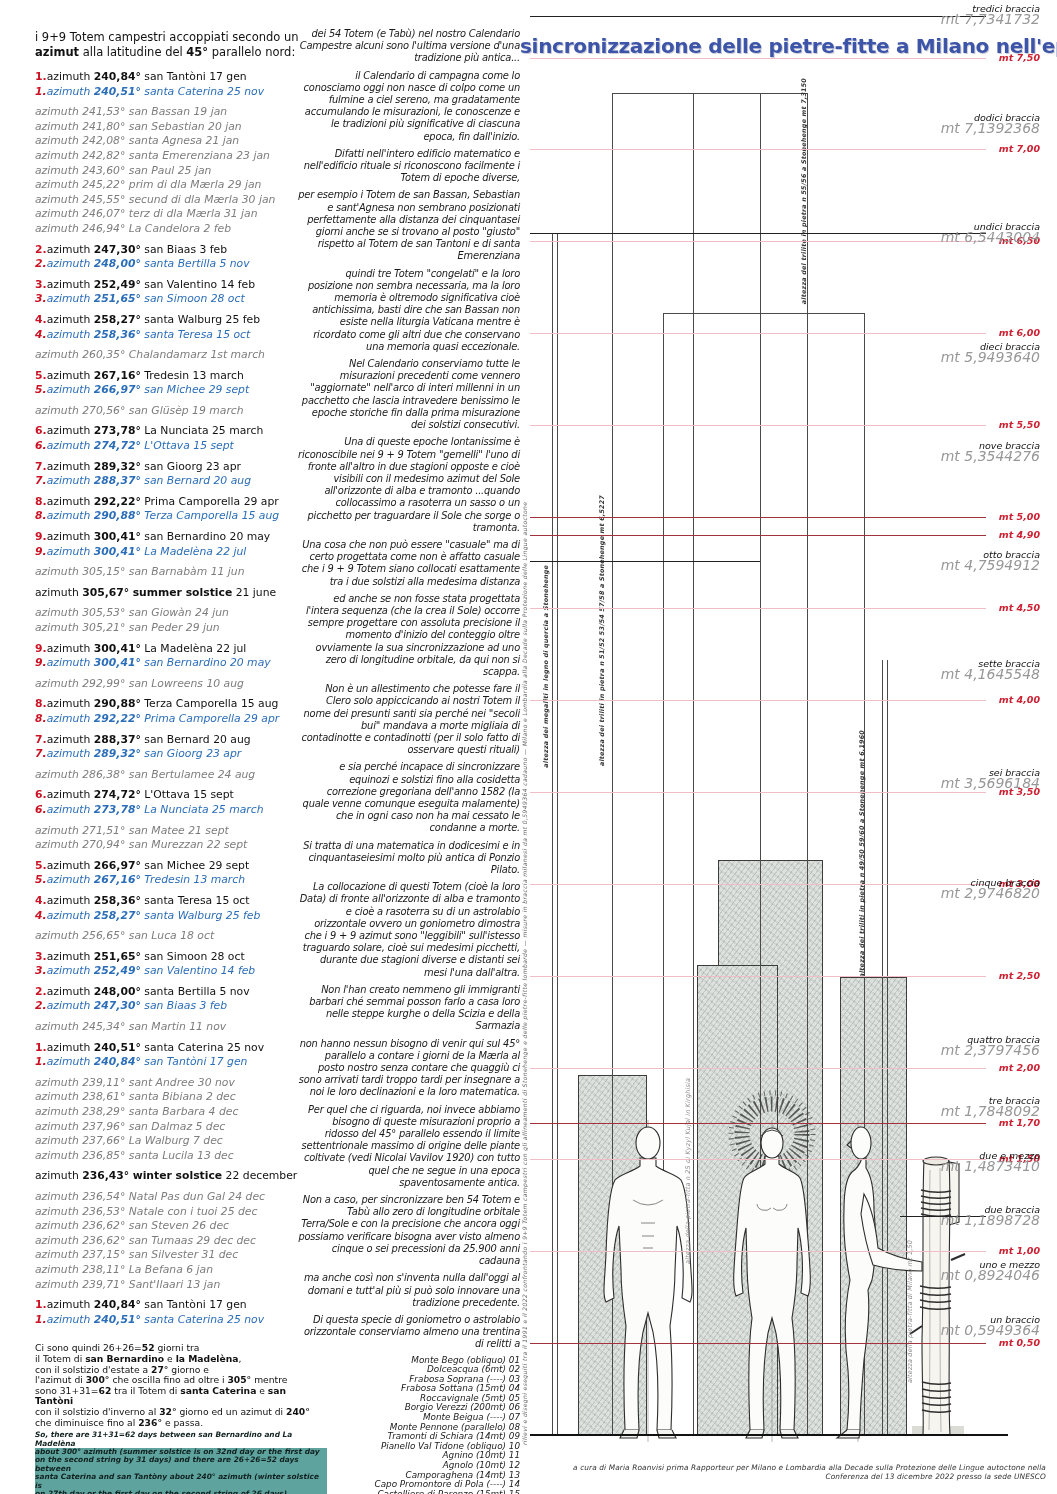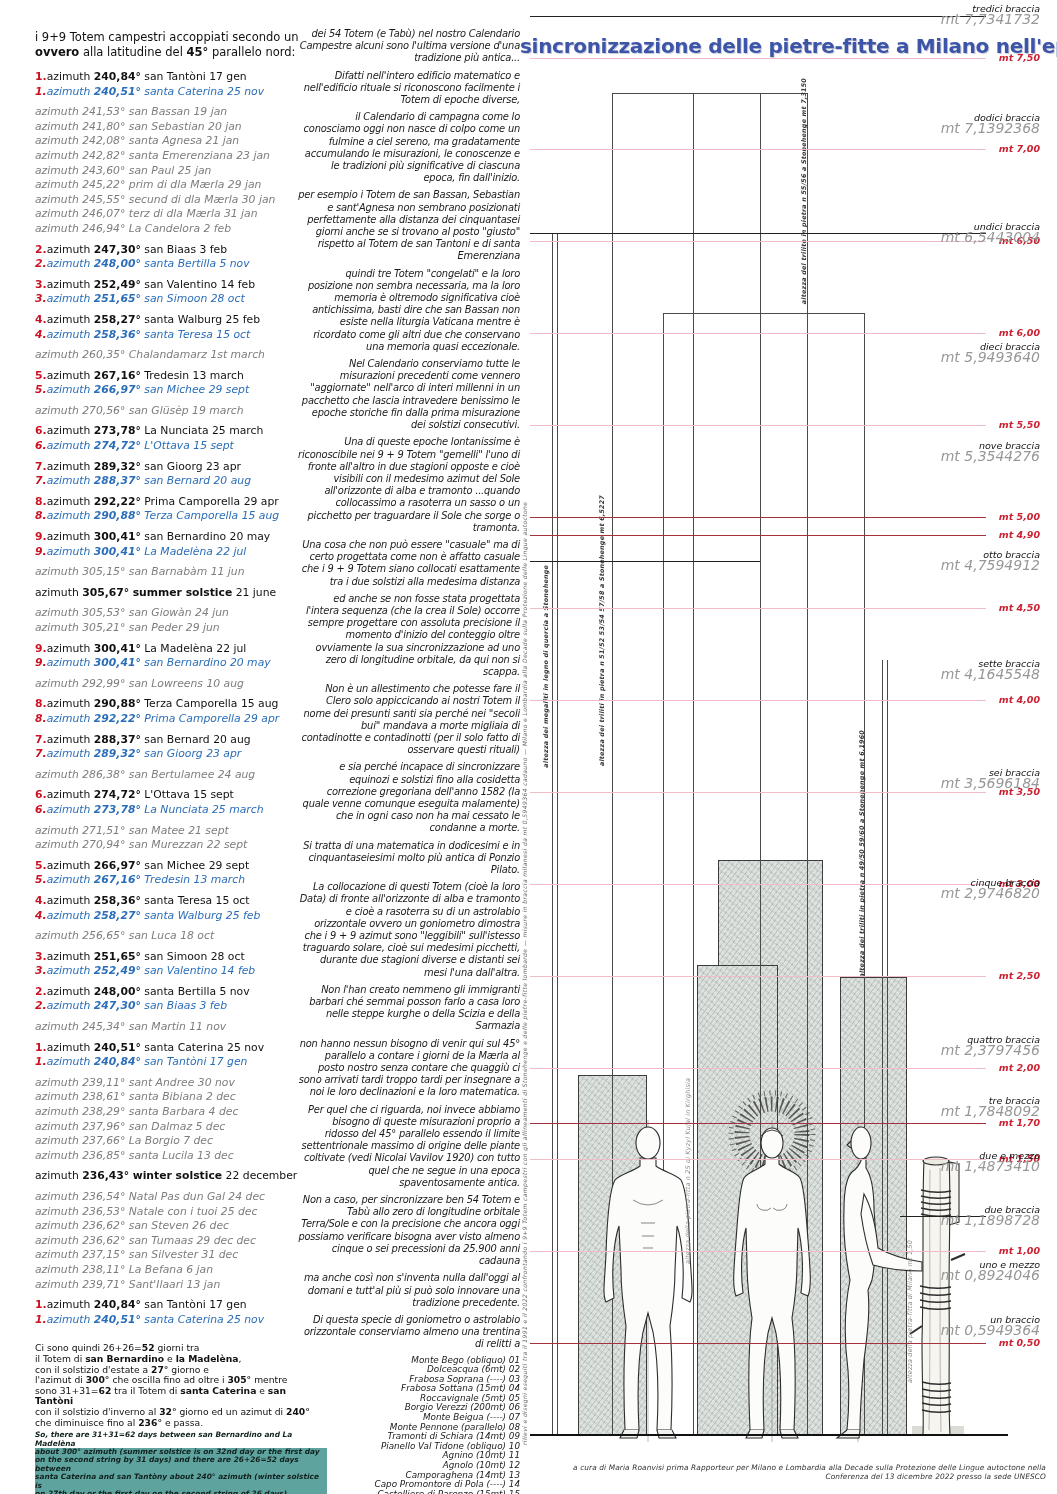--- a/index.html
+++ b/index.html
@@ -61,21 +61,21 @@
   .figures{position:absolute;left:0;top:1050px;width:527px;height:400px;z-index:3;}
   .caption{position:absolute;left:530px;top:1463px;width:516px;text-align:right;
            font-size:7.4px;font-style:italic;color:#333;letter-spacing:.1px;}
 </style>
 </head>
 <body>
 
 <div class="page">
 
   <div class="left-col">
-    <div class="left-header"><span>i 9+9 Totem campestri accoppiati secondo un </span><b>ovvero</b><span> alla latitudine del </span><b>45°</b><span> parallelo nord:</span></div>
+    <div class="left-header"><span>i 9+9 Totem campestri accoppiati secondo un </span><b>azimut</b><span> alla latitudine del </span><b>45°</b><span> parallelo nord:</span></div>
     <div>
 
         <div class="az c-k c-gap"><span class="f-n">1.</span><span class="f-pre">azimuth</span> <span class="f-a">240,84°</span> <span class="f-t">san Tantòni</span> <span class="f-d">17 gen</span></div>
 
         <div class="az c-b"><span class="f-n">1.</span><span class="f-pre">azimuth</span> <span class="f-a">240,51°</span> <span class="f-t">santa Caterina</span> <span class="f-d">25 nov</span></div>
 
         <div class="az c-g c-gap"><span class="f-pre">azimuth</span> <span class="f-a">241,53°</span> <span class="f-t">san Bassan</span> <span class="f-d">19 jan</span></div>
 
         <div class="az c-g"><span class="f-pre">azimuth</span> <span class="f-a">241,80°</span> <span class="f-t">san Sebastian</span> <span class="f-d">20 jan</span></div>
 
@@ -186,21 +186,21 @@
         <div class="az c-b"><span class="f-n">1.</span><span class="f-pre">azimuth</span> <span class="f-a">240,84°</span> <span class="f-t">san Tantòni</span> <span class="f-d">17 gen</span></div>
 
         <div class="az c-g c-gap"><span class="f-pre">azimuth</span> <span class="f-a">239,11°</span> <span class="f-t">sant Andree</span> <span class="f-d">30 nov</span></div>
 
         <div class="az c-g"><span class="f-pre">azimuth</span> <span class="f-a">238,61°</span> <span class="f-t">santa Bibiana</span> <span class="f-d">2 dec</span></div>
 
         <div class="az c-g"><span class="f-pre">azimuth</span> <span class="f-a">238,29°</span> <span class="f-t">santa Barbara</span> <span class="f-d">4 dec</span></div>
 
         <div class="az c-g"><span class="f-pre">azimuth</span> <span class="f-a">237,96°</span> <span class="f-t">san Dalmaz</span> <span class="f-d">5 dec</span></div>
 
-        <div class="az c-g"><span class="f-pre">azimuth</span> <span class="f-a">237,66°</span> <span class="f-t">La Borgio</span> <span class="f-d">7 dec</span></div>
+        <div class="az c-g"><span class="f-pre">azimuth</span> <span class="f-a">237,66°</span> <span class="f-t">La Walburg</span> <span class="f-d">7 dec</span></div>
 
         <div class="az c-g"><span class="f-pre">azimuth</span> <span class="f-a">236,85°</span> <span class="f-t">santa Lucila</span> <span class="f-d">13 dec</span></div>
 
         <div class="az c-s c-gap"><span class="f-n"></span><span class="f-pre">azimuth</span> <span class="f-a">236,43°</span> <span class="f-t">winter solstice</span> <span class="f-d">22 december</span></div>
 
         <div class="az c-g c-gap"><span class="f-pre">azimuth</span> <span class="f-a">236,54°</span> <span class="f-t">Natal Pas dun Gal</span> <span class="f-d">24 dec</span></div>
 
         <div class="az c-g"><span class="f-pre">azimuth</span> <span class="f-a">236,53°</span> <span class="f-t">Natale con i tuoi</span> <span class="f-d">25 dec</span></div>
 
         <div class="az c-g"><span class="f-pre">azimuth</span> <span class="f-a">236,62°</span> <span class="f-t">san Steven</span> <span class="f-d">26 dec</span></div>
@@ -248,23 +248,23 @@
         <div class="c-hl"><span>on </span><b>27th</b><span> day or the first day on the second string of </span><b>26</b><span> days)</span></div>
 
     </div>
   </div>
 
   <div class="mid-col">
     <div>
 
         <p>dei 54 Totem (e Tabù) nel nostro Calendario Campestre alcuni sono l'ultima versione d'una tradizione più antica...</p>
 
+        <p>il Calendario di campagna come lo conosciamo oggi non nasce di colpo come un fulmine a ciel sereno, ma gradatamente accumulando le misurazioni, le conoscenze e le tradizioni più significative di ciascuna epoca, fin dall'inizio.</p>
+
         <p>Difatti nell'intero edificio matematico e nell'edificio rituale si riconoscono facilmente i Totem di epoche diverse,</p>
-
-        <p>il Calendario di campagna come lo conosciamo oggi non nasce di colpo come un fulmine a ciel sereno, ma gradatamente accumulando le misurazioni, le conoscenze e le tradizioni più significative di ciascuna epoca, fin dall'inizio.</p>
 
         <p>per esempio i Totem de san Bassan, Sebastian  e sant'Agnesa non sembrano posizionati perfettamente alla distanza dei cinquantasei giorni anche se si trovano al posto "giusto" rispetto al Totem de san Tantoni e di santa Emerenziana</p>
 
         <p>quindi tre Totem "congelati" e la loro posizione non sembra necessaria, ma la loro memoria è oltremodo significativa cioè antichissima, basti dire che san Bassan non esiste nella liturgia Vaticana mentre è ricordato come gli altri due che conservano una memoria quasi eccezionale.</p>
 
         <p>Nel Calendario conserviamo tutte le misurazioni precedenti come vennero "aggiornate" nell'arco di interi millenni in un pacchetto che lascia intravedere benissimo le epoche storiche fin dalla prima misurazione dei solstizi consecutivi.</p>
 
         <p>Una di queste epoche lontanissime è riconoscibile nei 9 + 9 Totem "gemelli" l'uno di fronte all'altro in due stagioni opposte e cioè visibili con il medesimo azimut del Sole all'orizzonte di alba e tramonto ...quando collocassimo a rasoterra un sasso o un picchetto per traguardare il Sole che sorge o tramonta.</p>
 
         <p>Una cosa che non può essere "casuale" ma di certo progettata come non è affatto casuale che i 9 + 9 Totem siano collocati esattamente tra i due solstizi alla medesima distanza</p>

